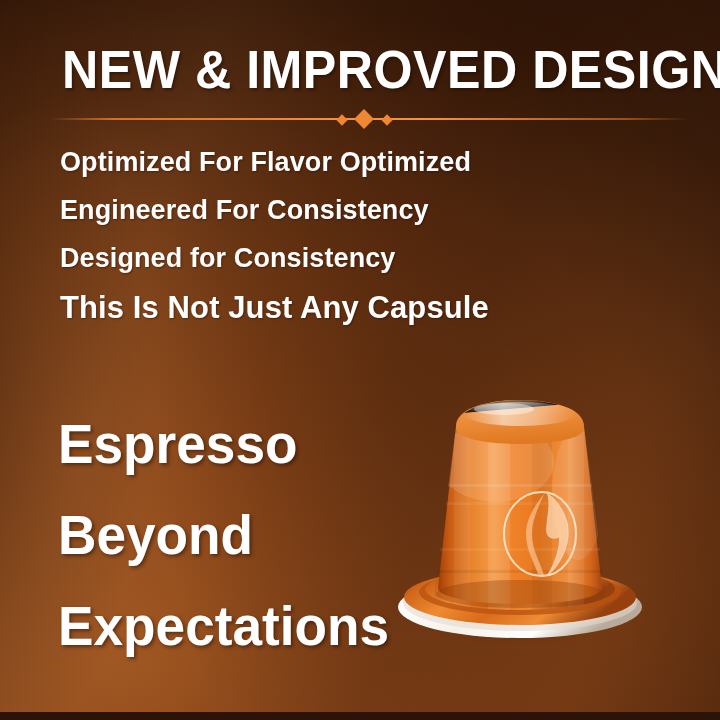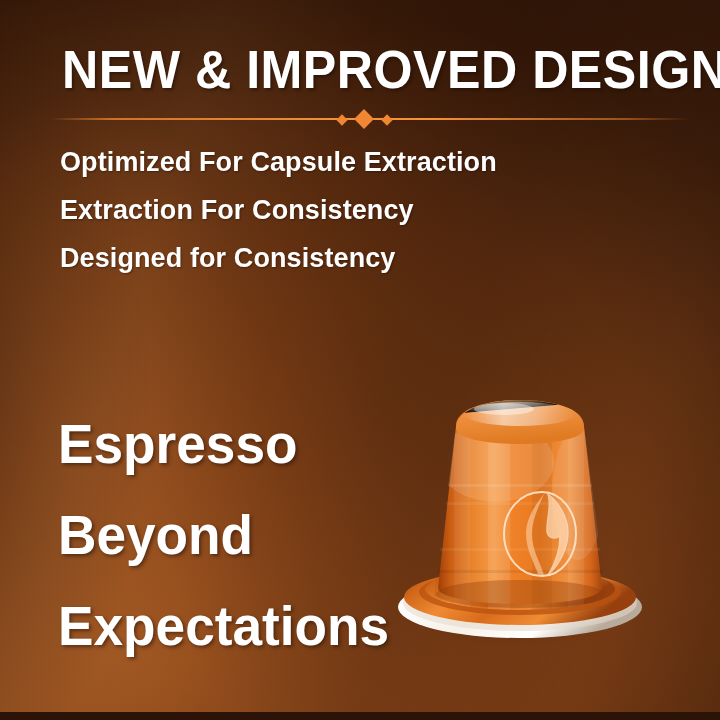--- a/index.html
+++ b/index.html
@@ -178,23 +178,24 @@
     <div class="title">NEW &amp; IMPROVED DESIGN</div>
 
     <div class="divider">
       <div class="rule"></div>
       <div class="dia left"></div>
       <div class="dia center"></div>
       <div class="dia right"></div>
     </div>
 
     <div class="bullets">
-      <div class="line">Optimized For Capsule Extraction</div>
-      <div class="line">Extraction For Consistency</div>
+      <div class="line">Optimized For Flavor Optimized</div>
+      <div class="line">Engineered For Consistency</div>
       <div class="line">Designed for Consistency</div>
+      <div class="line emphasis">This Is Not Just Any Capsule</div>
     </div>
 
     <div class="headline">
       <div class="hl">Espresso</div>
       <div class="hl">Beyond</div>
       <div class="hl">Expectations</div>
     </div>
 
     <div class="capsule-wrap">
       <div class="capsule-shadow"></div>

